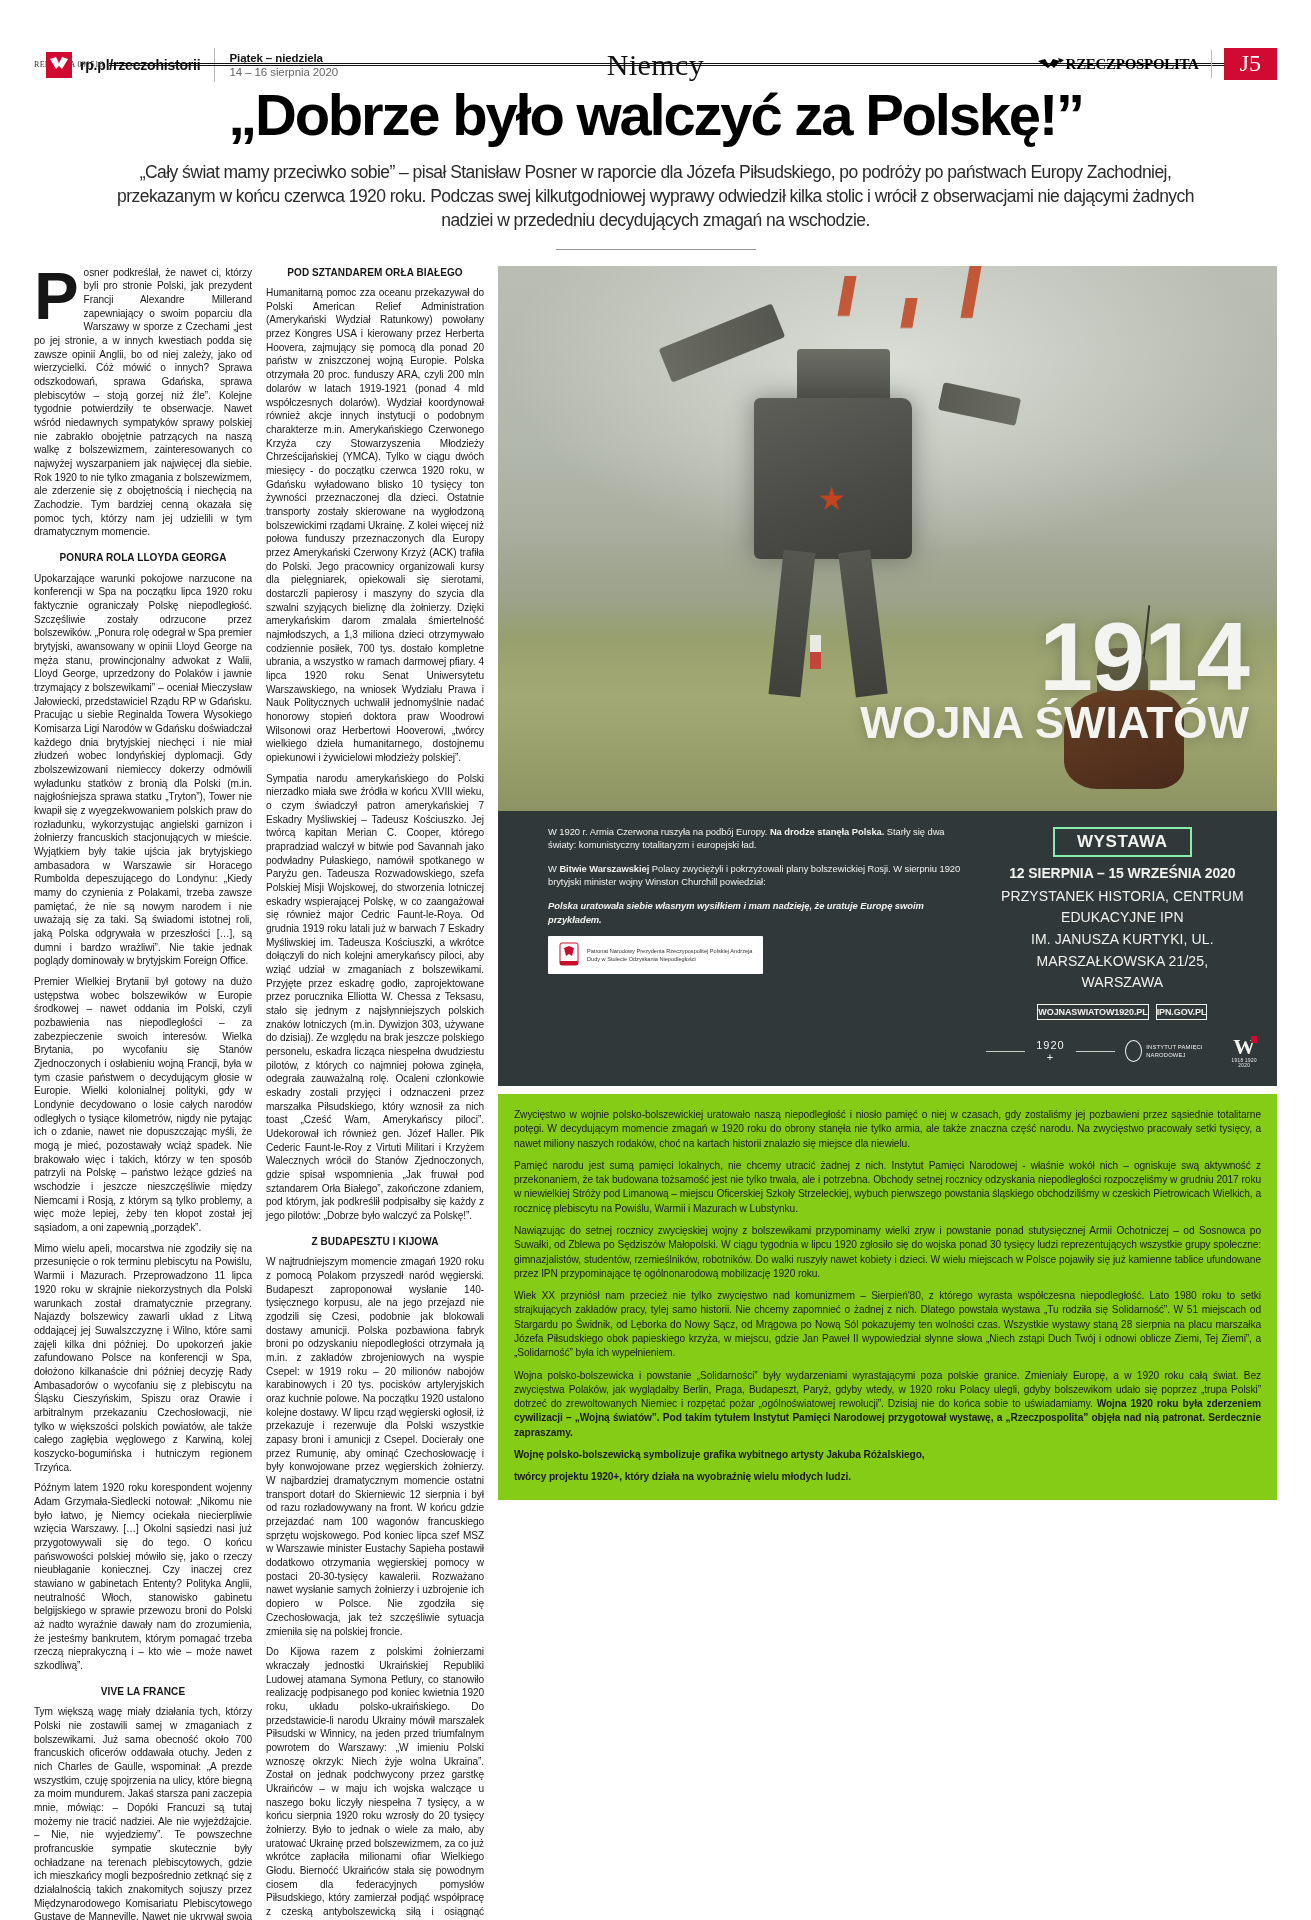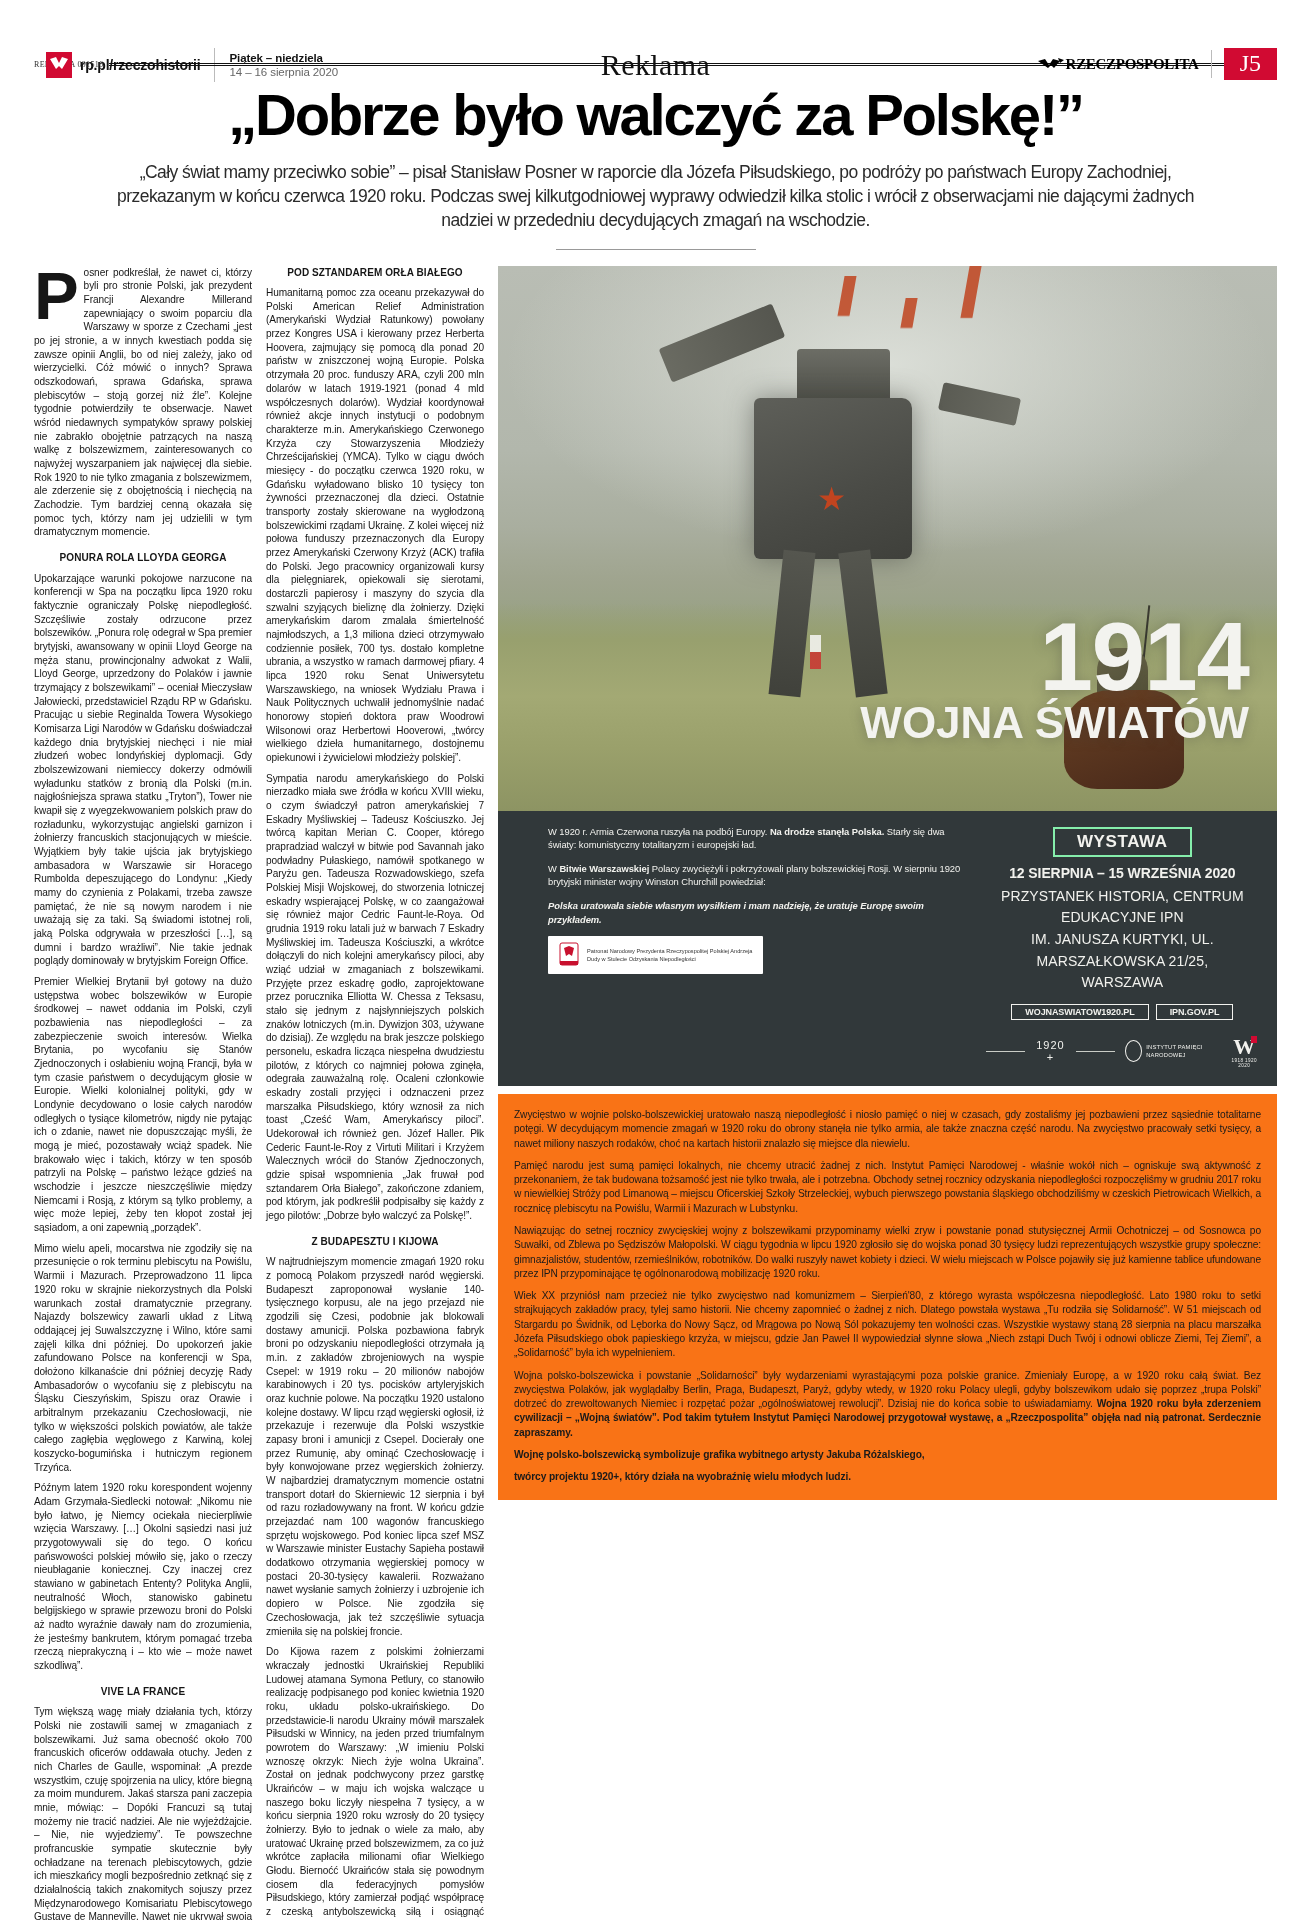--- a/index.html
+++ b/index.html
@@ -111,43 +111,43 @@
   .patronat { background:#fff; color:#222; display:flex; align-items:center; gap:7px;
               padding:6px 10px; width:215px; border-radius:1px; margin-top:4px; }
   .patronat .crest { width:22px; height:26px; background:#fff; position:relative; flex:none; }
   .patronat .ptxt { font-size:5.6px; line-height:1.5; color:#333; }
   .db-right { flex:1; text-align:center; padding-top:2px; }
   .wystawa { display:inline-block; border:2px solid #86efac; padding:3px 22px;
              font-size:17px; font-weight:bold; letter-spacing:0.6px; }
   .db-dates { font-size:14px; font-weight:bold; margin-top:8px; letter-spacing:-0.1px; }
   .db-place { font-size:14px; line-height:1.55; margin-top:5px; letter-spacing:0.1px; }
   .db-urls { margin-top:10px; display:flex; justify-content:center; gap:7px; }
-  .db-urls span { border:1px solid #f2f2ee; padding:2px 13px; font-size:9px; font-weight:bold; letter-spacing:-0.1px; }
+  .db-urls span { border:1px solid #f2f2ee; padding:2px 0; font-size:9px; font-weight:bold; letter-spacing:-0.1px; }
   .db-foot { display:flex; align-items:center; justify-content:center; gap:10px; margin-top:14px; }
   .db-foot .rule { width:52px; height:1px; background:#c9ccc6; }
   .db-1920 { font-size:11px; letter-spacing:1px; }
   .ipn-logo { display:flex; align-items:center; gap:4px; }
   .ipn-eagle { width:22px; height:22px; border-radius:50%; border:1.5px solid #f2f2ee; position:relative; }
   .ipn-txt { font-size:5.8px; line-height:1.45; text-align:left; letter-spacing:0.2px; }
   .w-logo { font-size:22px; font-weight:bold; font-family:"Liberation Serif", serif; position:relative; }
   .w-logo::after { content:""; position:absolute; right:-2px; top:2px; width:6px; height:7px; background:#d10a32; }
   .w-sub { font-size:4.6px; letter-spacing:0.4px; margin-top:-2px; }
 
   
-  .beige { background:#f97316; padding:14px 16px 16px; margin-top:8px; }
+  .beige { background:#84cc16; padding:14px 16px 16px; margin-top:8px; }
   .beige p { margin:0 0 8px; font-size:10.2px; line-height:1.4; text-align:justify; letter-spacing:-0.1px; color:#1a1a1a; }
   .beige p.b { font-weight:bold; }
   .beige p:last-child { margin-bottom:0; }
 </style>
 </head>
 <body>
 
 <div class="page">
 
-  <div class="mh-center">Reklama</div>
+  <div class="mh-center">Niemcy</div>
 
   <div class="masthead">
     <div class="mh-left">
       <div class="rp-badge">
         <svg width="18" height="16" viewBox="0 0 18 16">
             <path d="M0 2 L6 0 L9 6 L12 0 L18 2 L12 12 L9 9 L6 12 Z" fill="#fff"></path>
           </svg>
       </div>
       <div class="rp-url">rp.pl/rzeczohistorii</div>
       <div class="mh-sep"></div>

